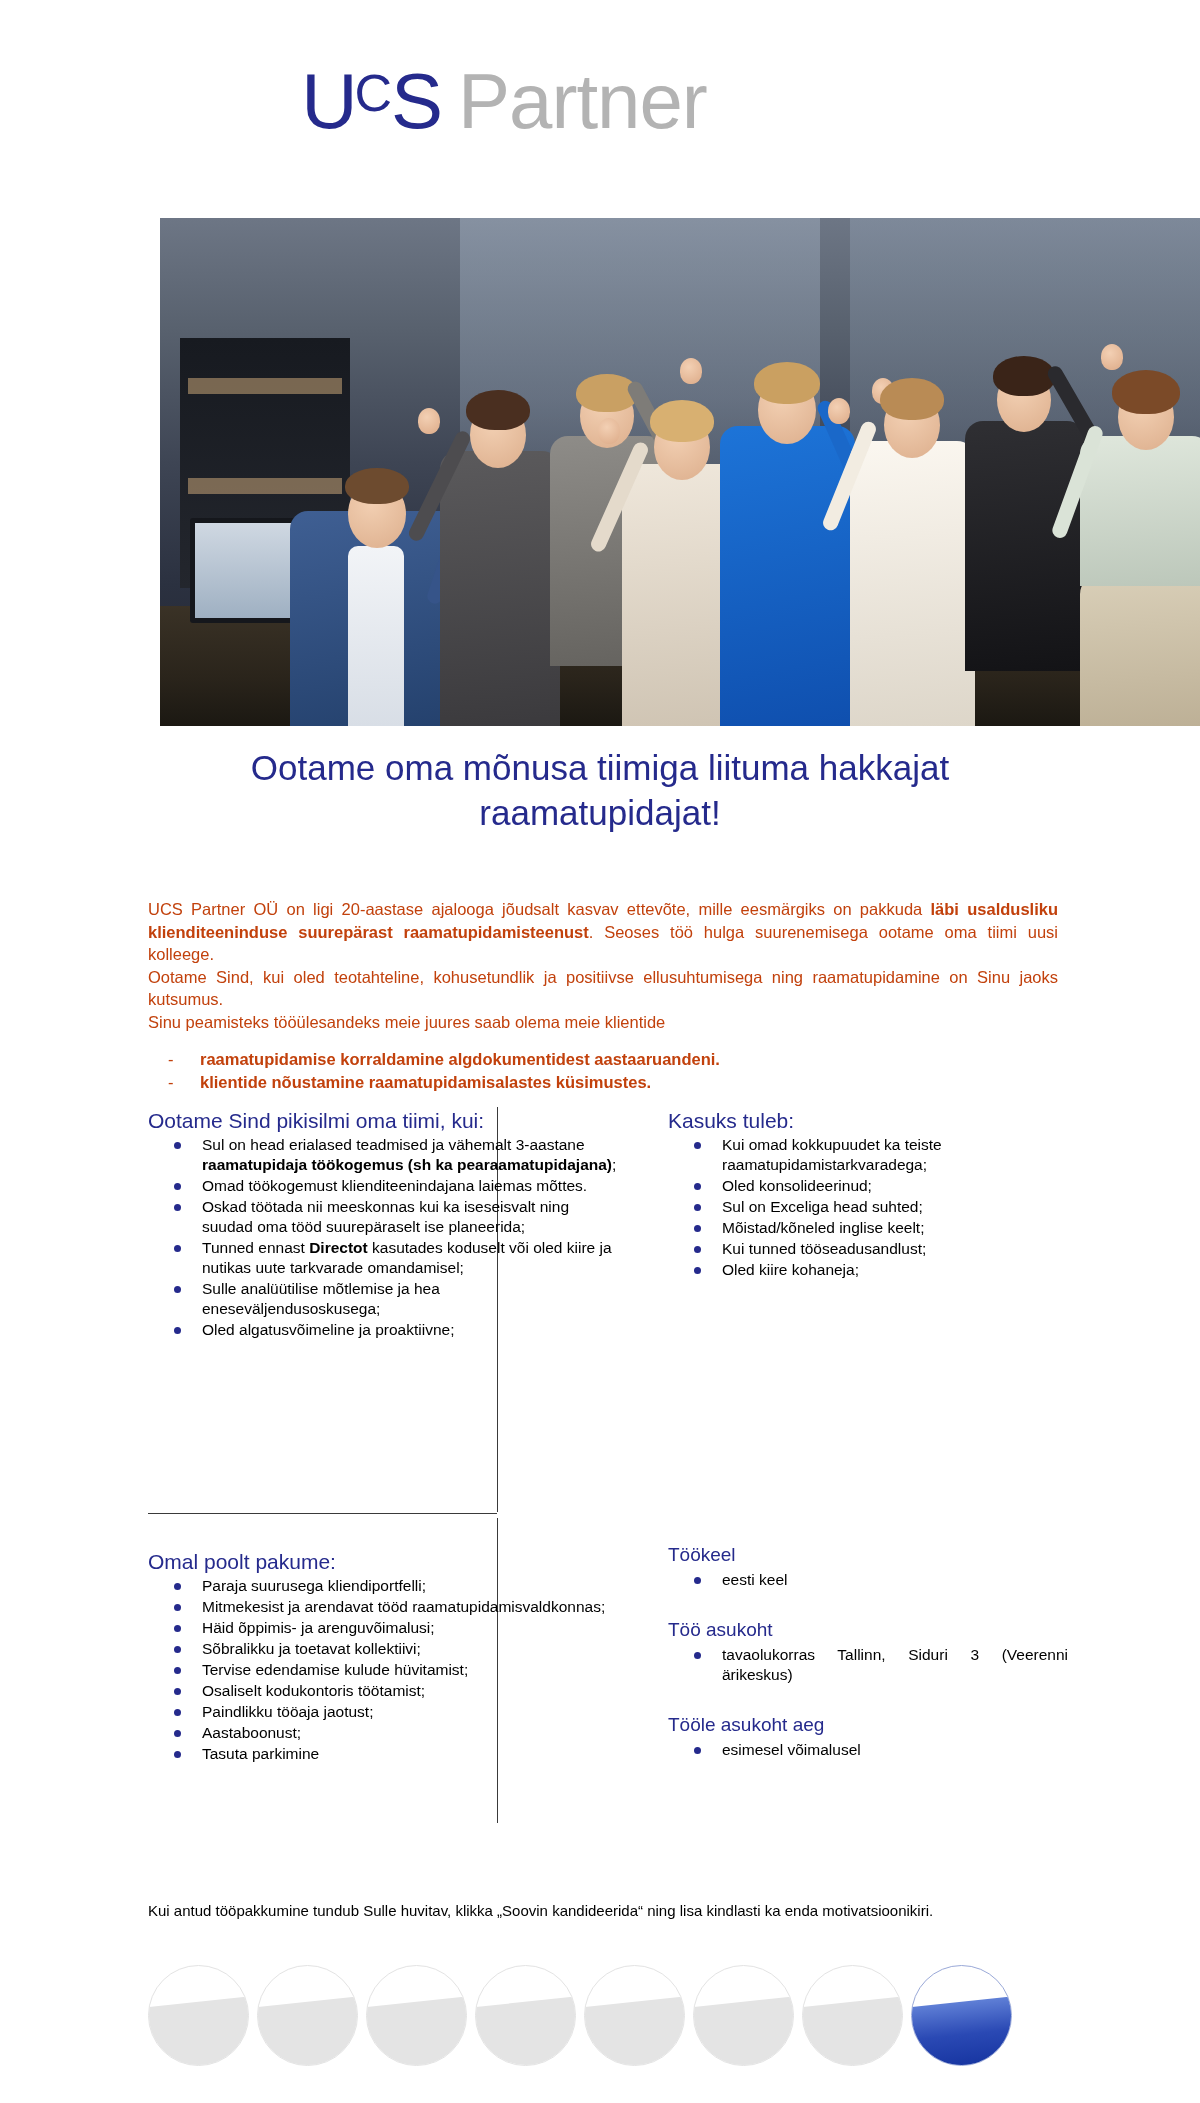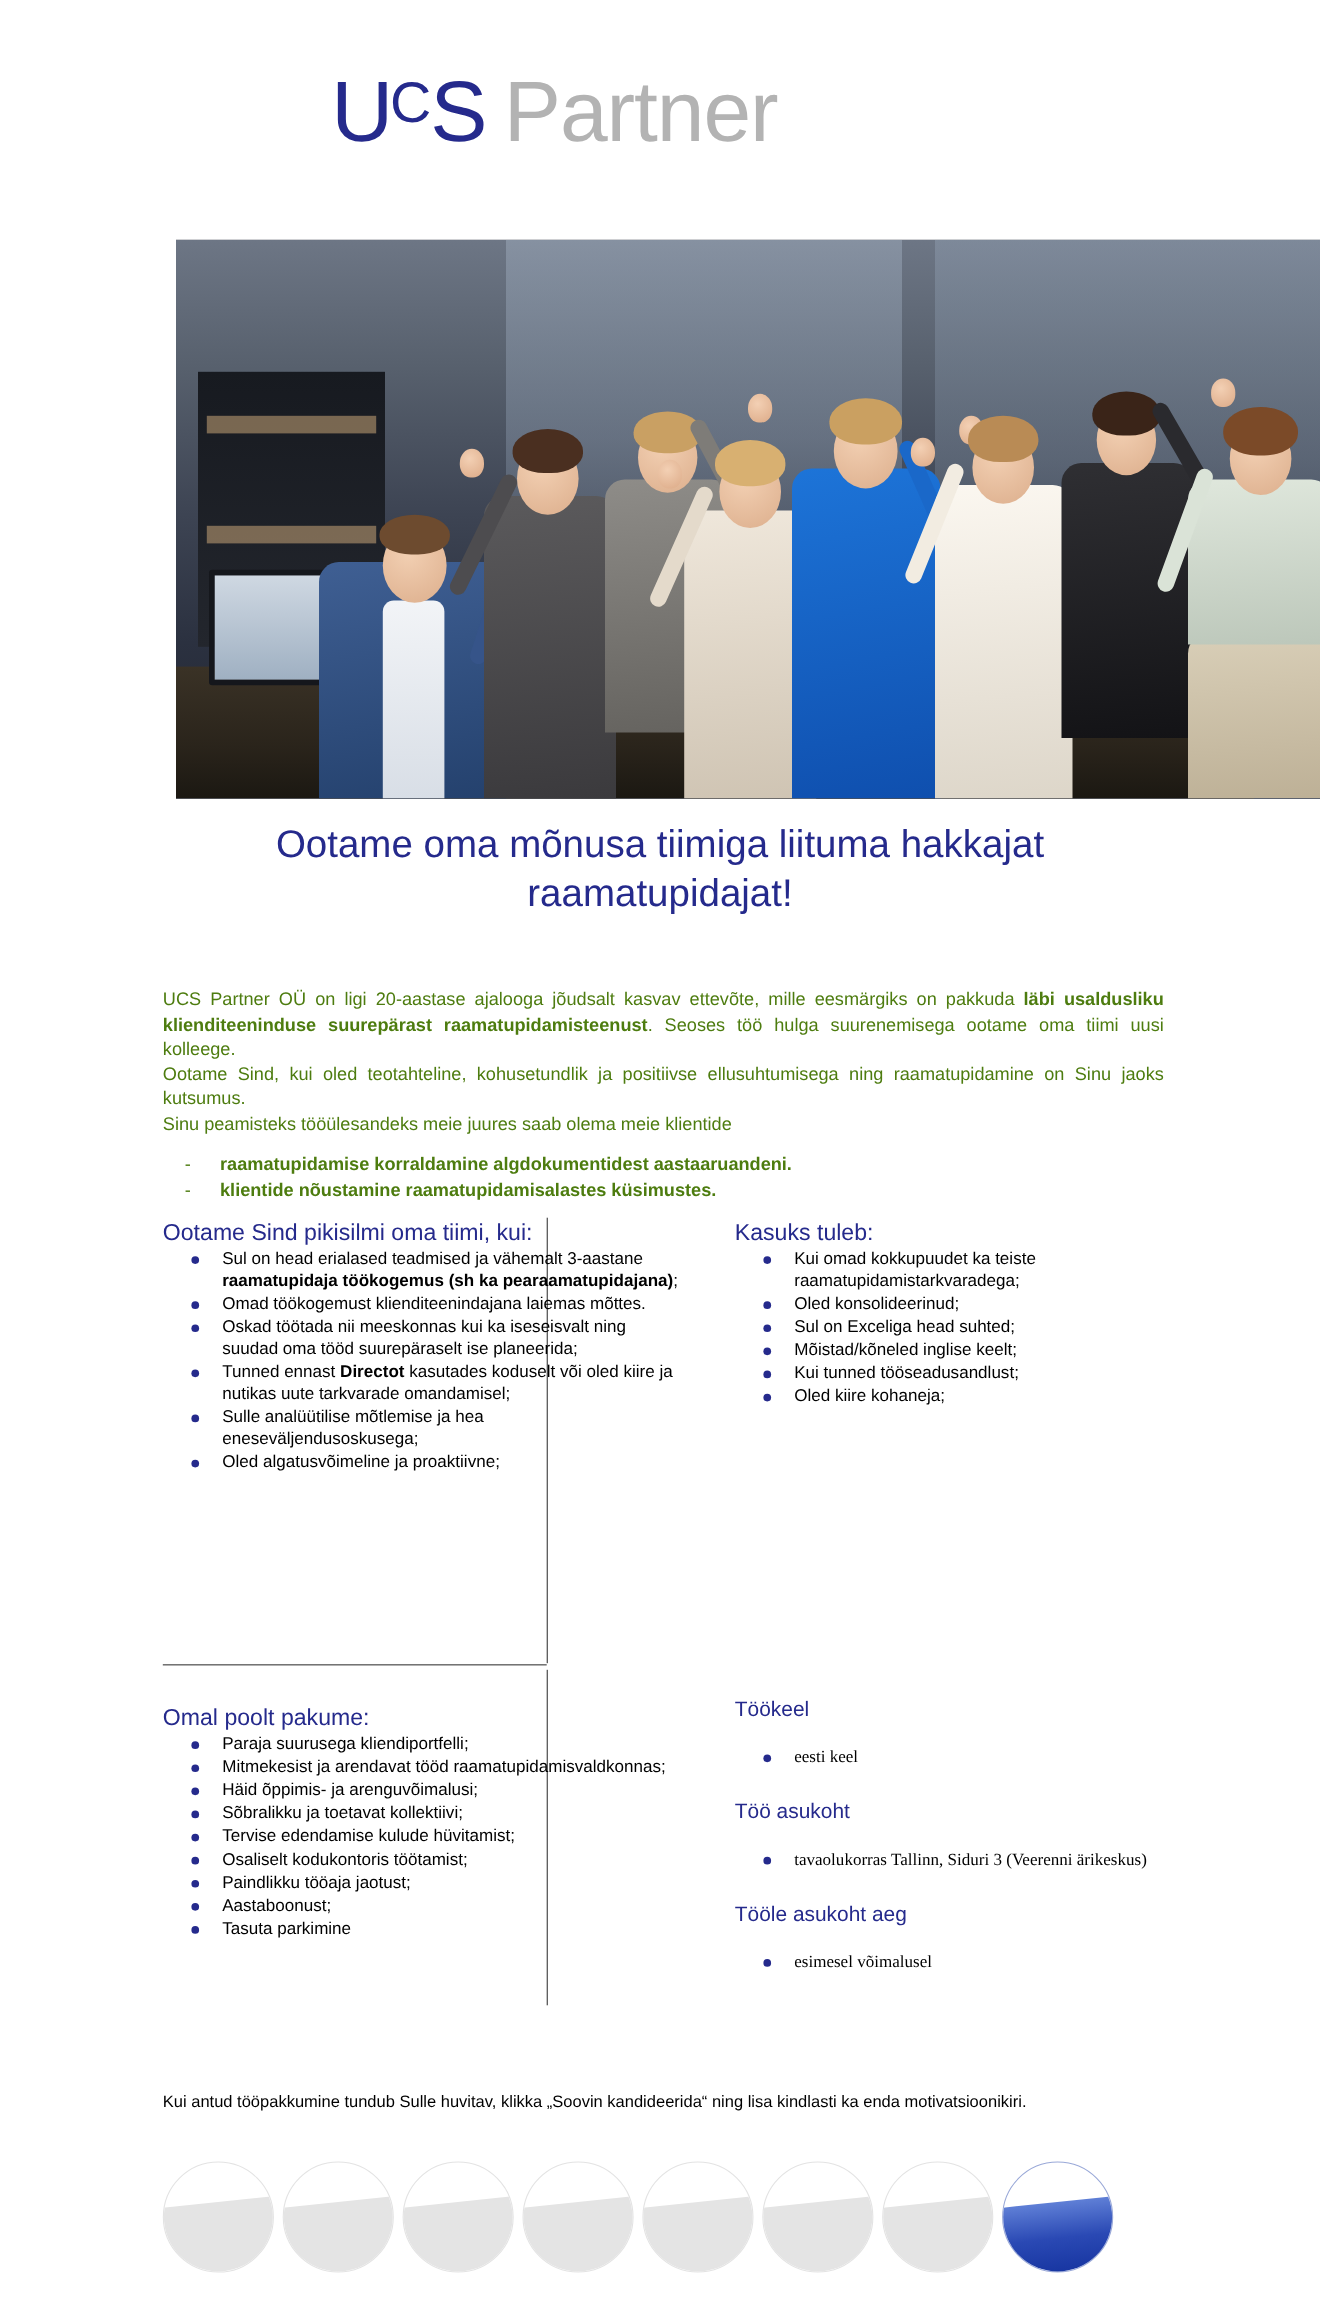--- a/index.html
+++ b/index.html
@@ -136,21 +136,21 @@
     line-height: 45px;
     font-weight: 400;
   }
 
   
   .intro {
     position: absolute;
     left: 148px; top: 898px; width: 910px;
     font-size: 16.5px;
     line-height: 22.5px;
-    color: #4d7c0f;
+    color: #c2410c;
     text-align: justify;
   }
   .intro p { margin: 0; }
   .intro b { font-weight: bold; }
   .task-list {
     margin-top: 15px;
     list-style: none;
     padding-left: 52px;
   }
   .task-list li {
@@ -198,21 +198,21 @@
   .sub-title {
     color: #252a8c;
     font-size: 19px;
     font-weight: 400;
     line-height: 26px;
   }
   ul.dotlist {
     list-style: none;
     padding-left: 54px;
   }
-  ul.dotlist.tight { margin-top: 20px; font-family: Liberation Serif, serif; }
+  ul.dotlist.tight { margin-top: 2px; }
   ul.dotlist li {
     position: relative;
     font-size: 15.5px;
     line-height: 20px;
     color: #000;
     margin-bottom: 1px;
   }
   ul.dotlist li:before {
     content: "";
     position: absolute;

